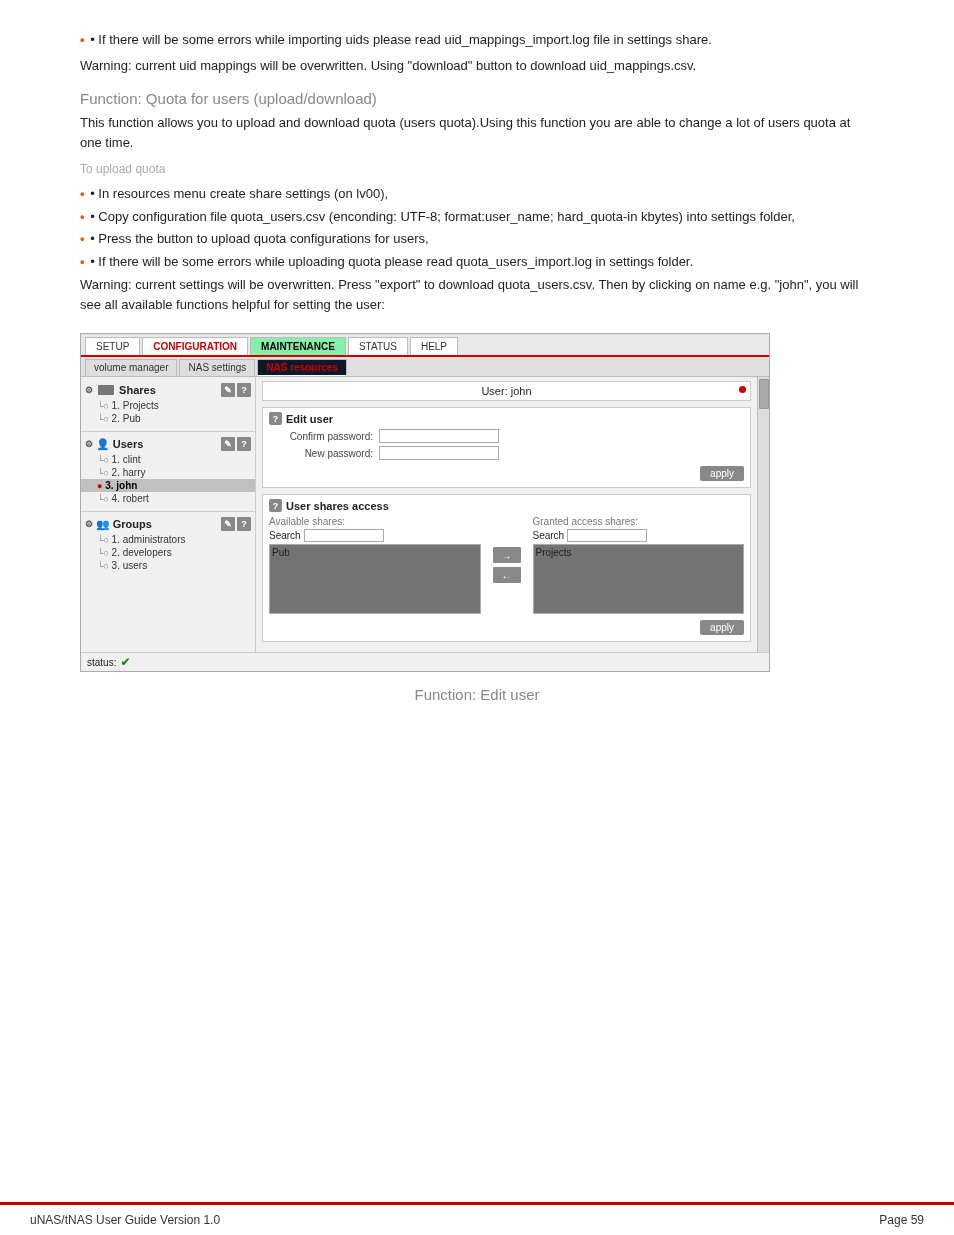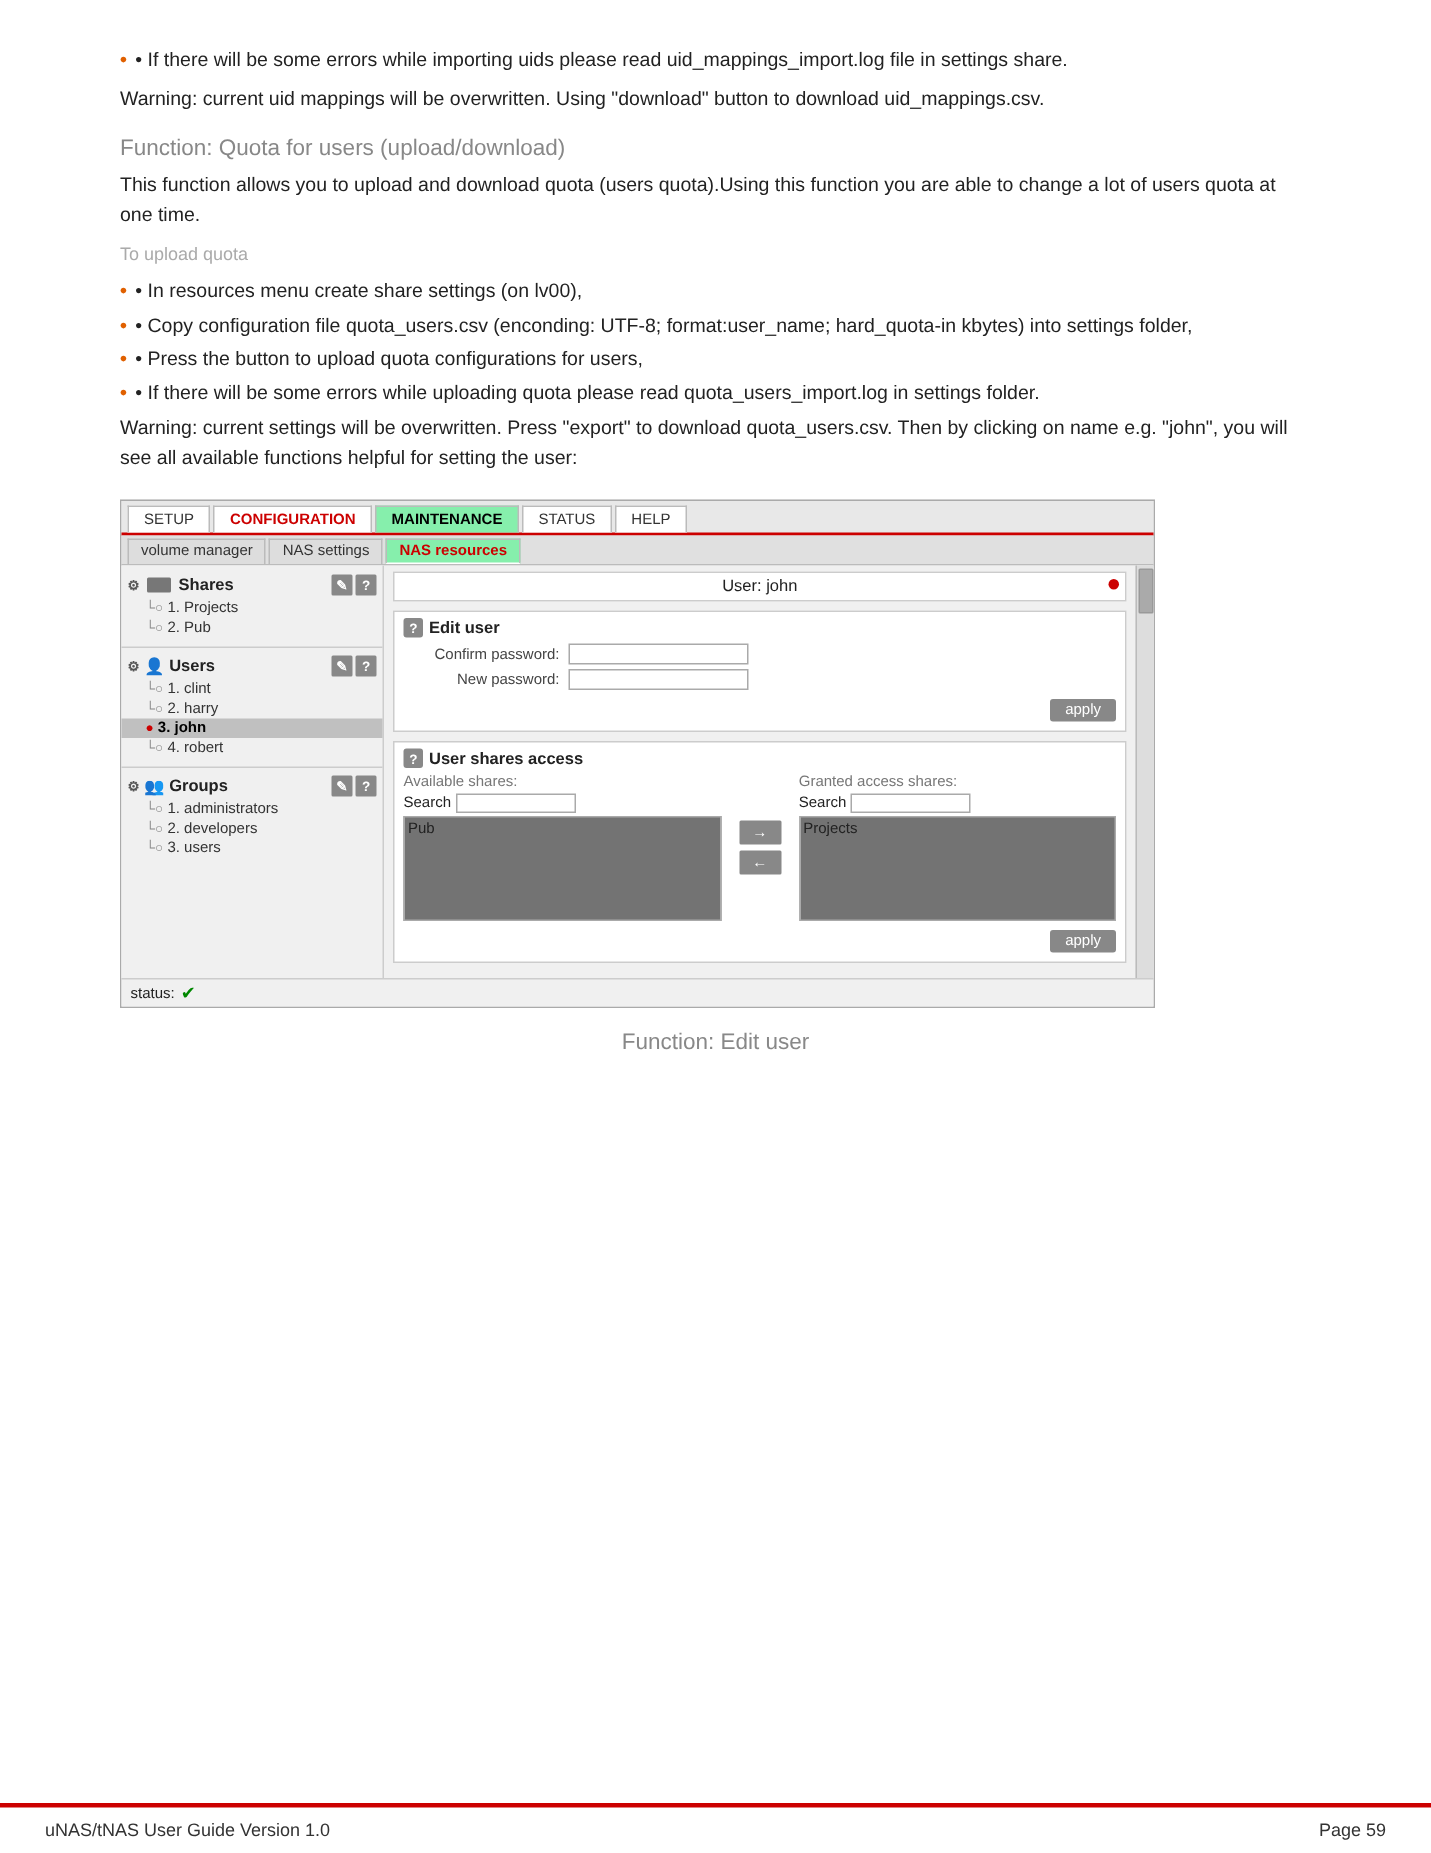--- a/index.html
+++ b/index.html
@@ -110,21 +110,21 @@
       padding: 2px 8px;
       background: #ddd;
       border: 1px solid #bbb;
       border-bottom: none;
       font-size: 10px;
       cursor: pointer;
       color: #333;
     }
 
     .sub-tab.active {
-      background: #86efac;
+      background: #0f172a;
       color: #c00;
       font-weight: bold;
       border-bottom: 1px solid #fff;
     }
 
     
     .nas-body {
       display: flex;
       background: #f0f0f0;
     }

